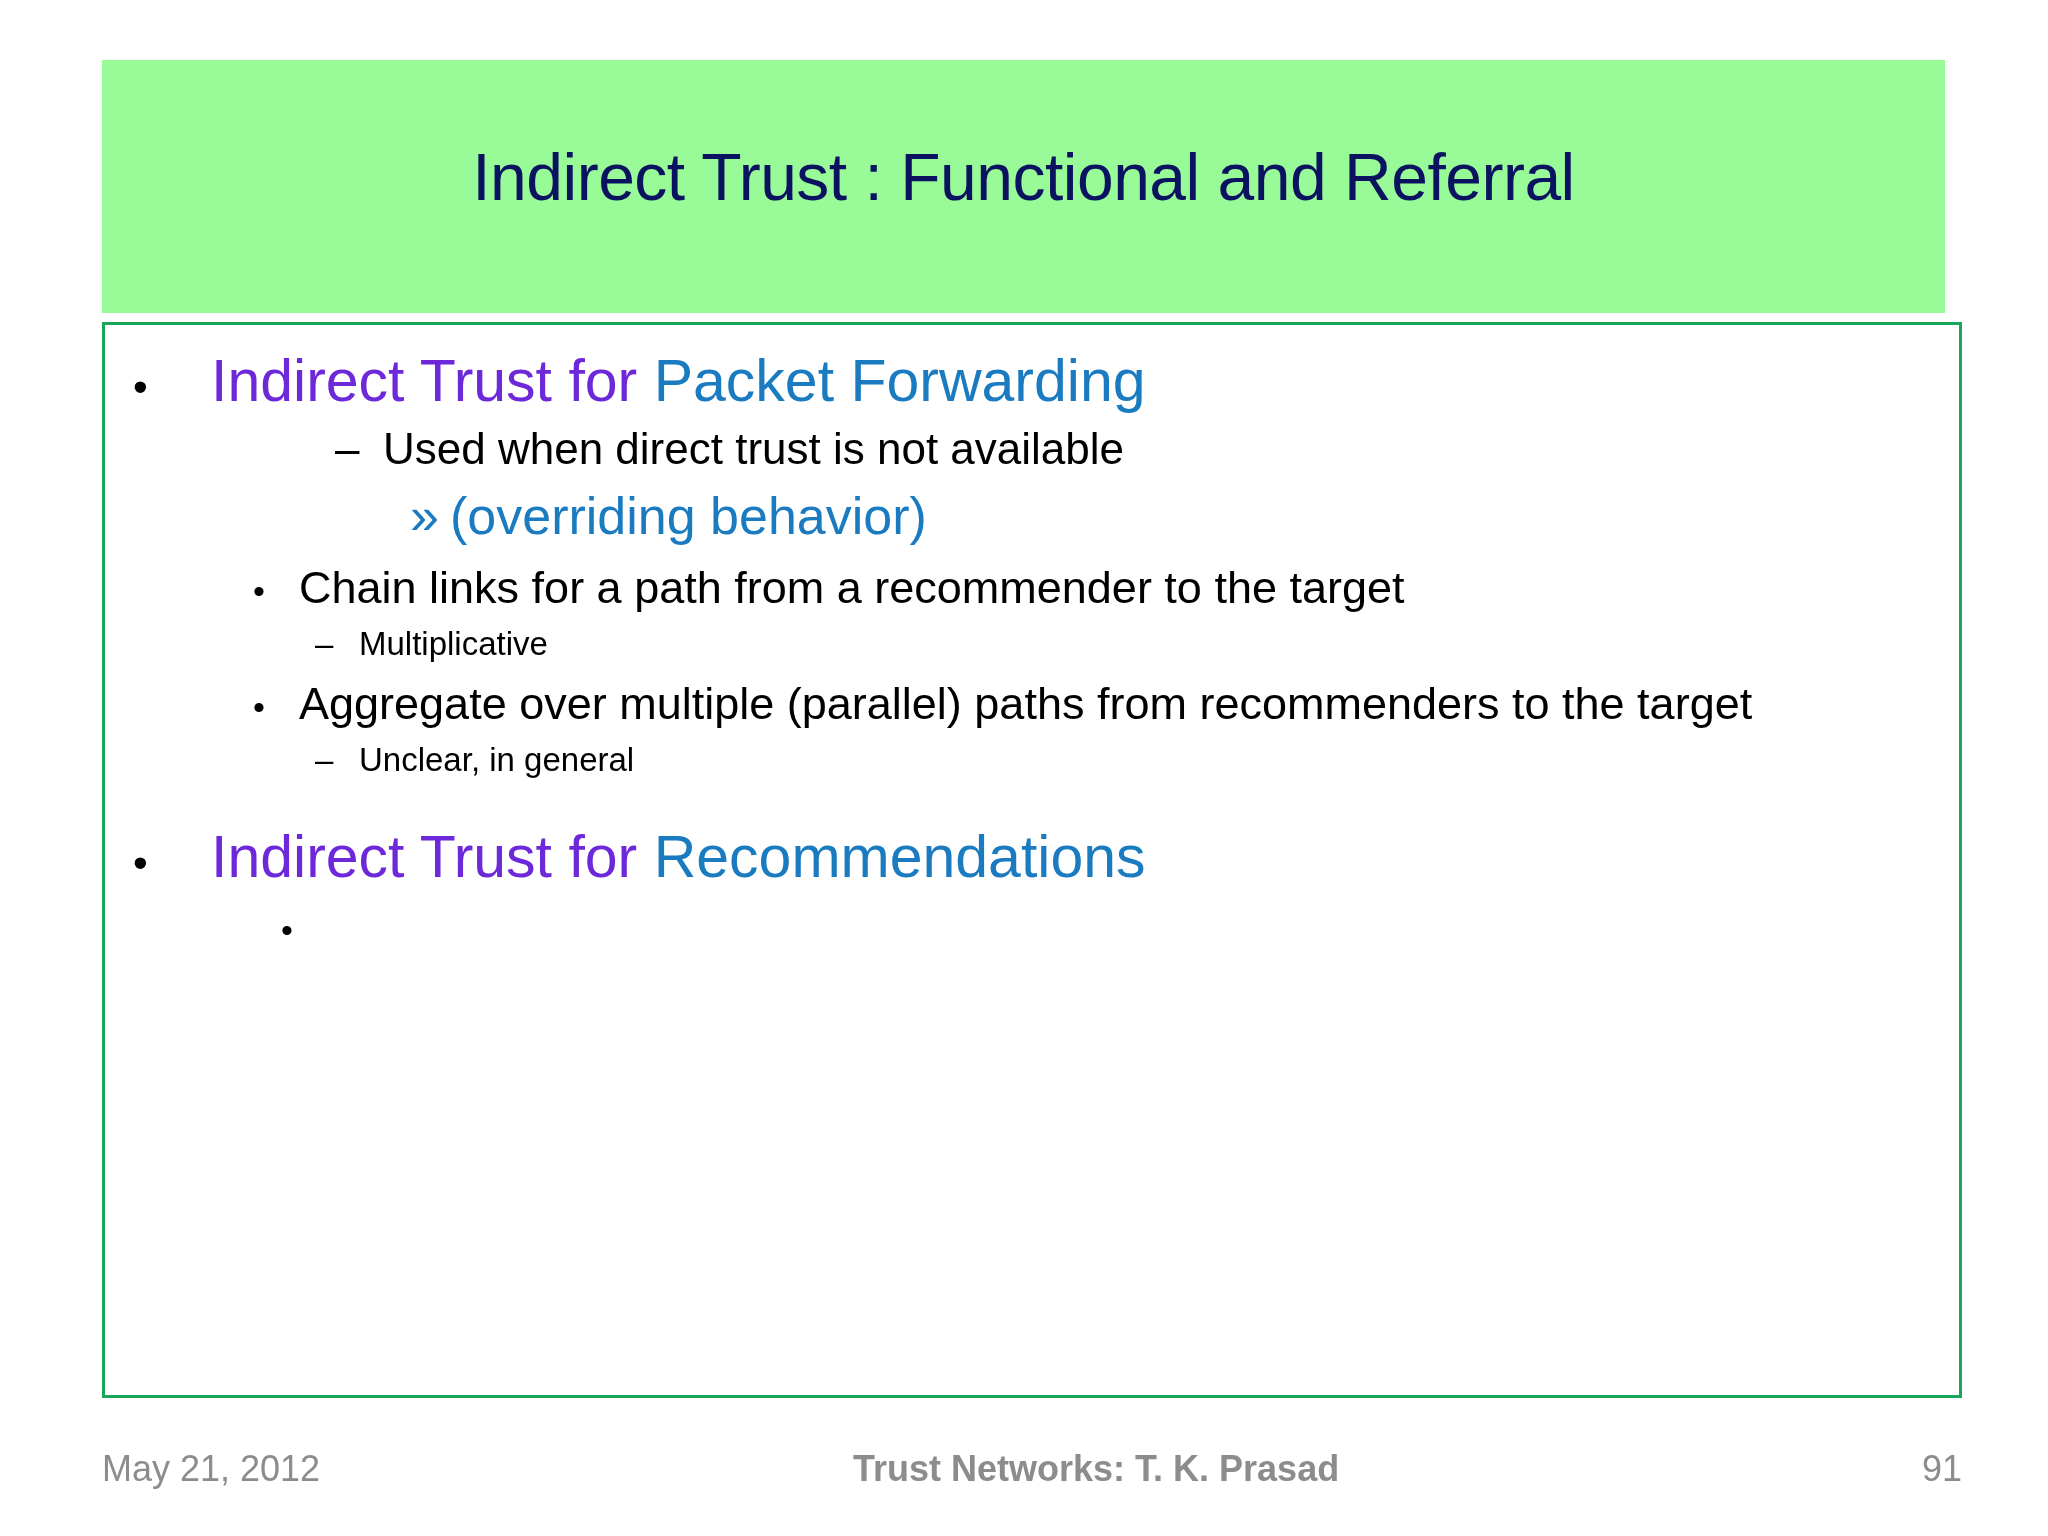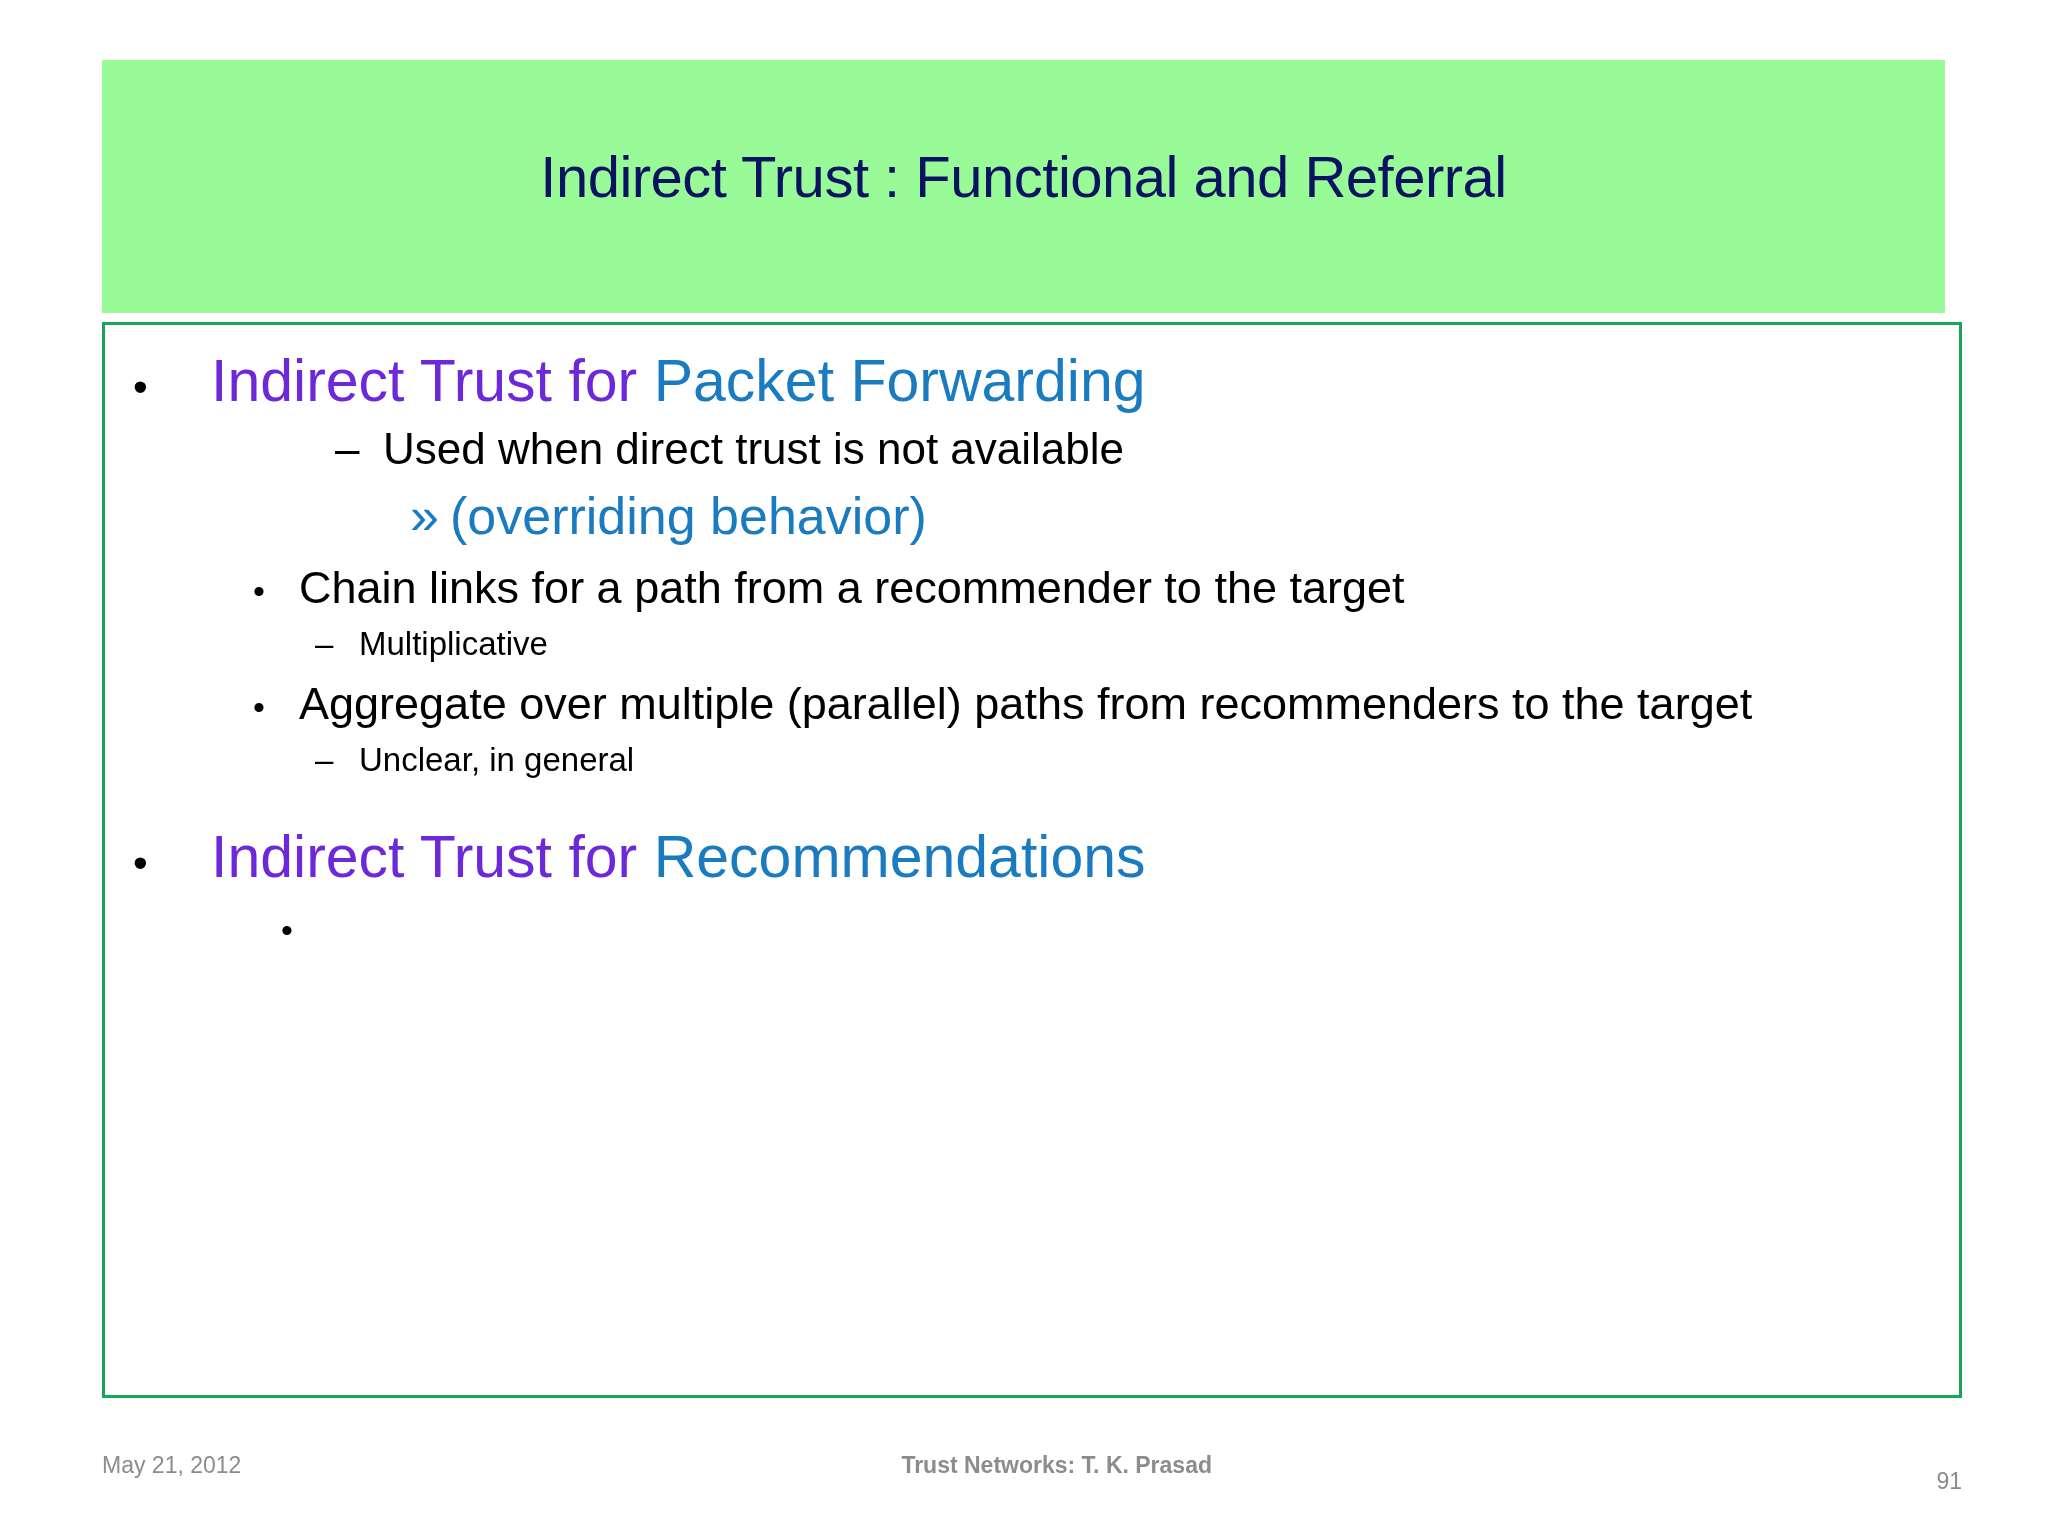--- a/index.html
+++ b/index.html
@@ -30,21 +30,21 @@
     top: 60px;
     width: 1843px;
     height: 253px;
     background: #98FB98;
     display: flex;
     align-items: center;
     justify-content: center;
     box-sizing: border-box;
   }
   .title-text {
-    font-size: 58px;
+    font-size: 66px;
     line-height: 1.05;
     color: #0B1260;
     font-weight: normal;
     letter-spacing: -0.5px;
     white-space: nowrap;
     padding-bottom: 18px;
   }
 
   
   .content-box {
@@ -148,23 +148,23 @@
   }
 
   
   .footer {
     position: absolute;
     left: 102px;
     top: 1440px;
     width: 1860px;
     height: 50px;
     display: flex;
-    align-items: center;
+    align-items: flex-end;
     color: #8C8C8C;
-    font-size: 23px;
+    font-size: 36px;
   }
   .footer-left   { flex: 0 0 auto; text-align: left; }
   .footer-center { flex: 1 1 auto; text-align: center; font-weight: bold; }
   .footer-right  { flex: 0 0 auto; text-align: right; min-width: 90px; margin-top: 32px; }
 </style>
 </head>
 <body>
 
 <div class="slide">
 

